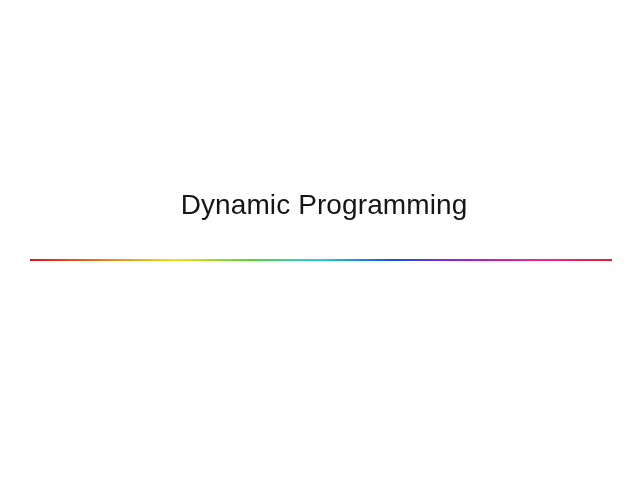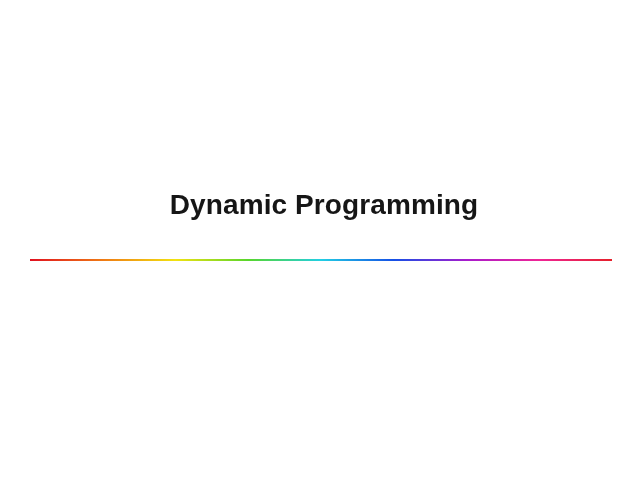--- a/index.html
+++ b/index.html
@@ -31,21 +31,21 @@
     width: 640px;
     height: 250px;
     display: flex;
     align-items: flex-end;
     justify-content: center;
   }
 
   .slide-title {
     font-family: "Liberation Sans", sans-serif;
     font-size: 28px;
-    font-weight: 700;
+    font-weight: 400;
     line-height: 1;
     color: #161616;
     letter-spacing: 0.1px;
     white-space: nowrap;
     padding-bottom: 12px;
     padding-left: 8px;
     -webkit-font-smoothing: antialiased;
   }
 
   

